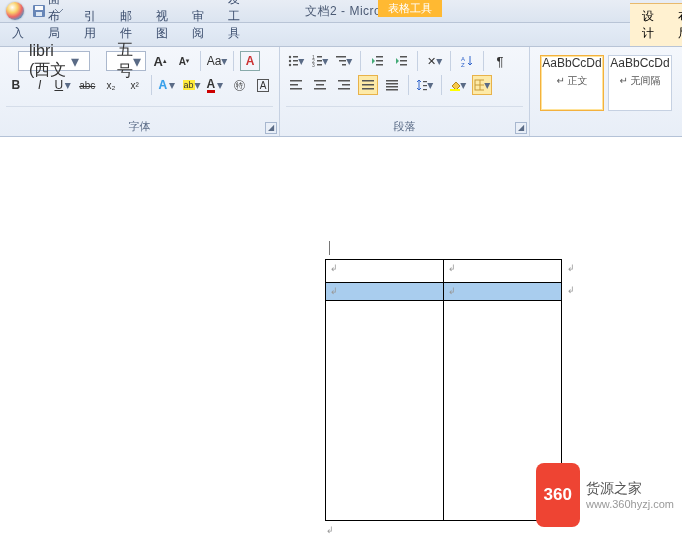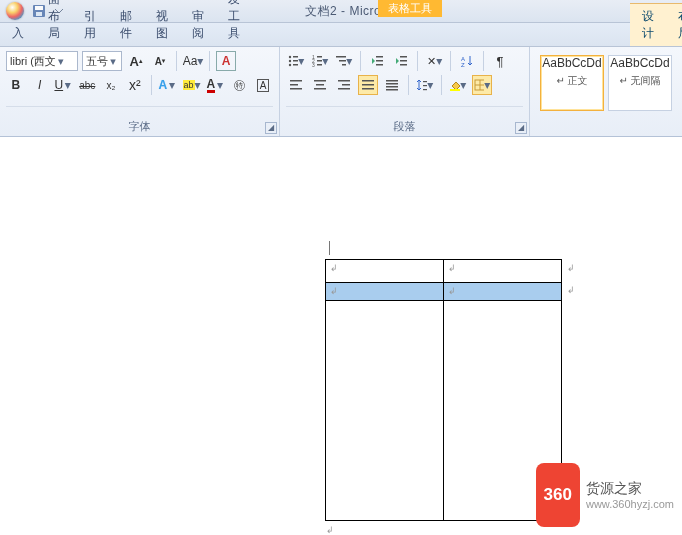--- a/index.html
+++ b/index.html
@@ -6,29 +6,29 @@
 body{width:682px;height:535px;background:#fff;overflow:hidden;position:relative;font-size:12px;color:#333;}
 .titlebar{height:23px;background:linear-gradient(#e8edf5,#dbe4f0);display:flex;align-items:center;padding:0 6px;border-bottom:1px solid #b8c4d6;}
 .orb{width:18px;height:18px;border-radius:50%;background:radial-gradient(circle at 35% 30%,#fff,#f9d26b 30%,#e66 55%,#49c 80%,#2a6 100%);box-shadow:0 0 2px rgba(0,0,0,.3);}
 .qat{display:flex;gap:6px;margin-left:8px;align-items:center;}
 .qat-icon{width:14px;height:14px;opacity:.8;}
 .doc-title{flex:1;text-align:center;color:#4b5a74;font-size:12px;letter-spacing:.5px;}
 .ctx-tab-wrap{position:absolute;left:378px;top:0;}
 .ctx-tab-title{background:#ffb932;color:#fff;font-size:11px;text-align:center;padding:1px 10px;}
 .tabs{height:24px;background:linear-gradient(#e4ecf7,#dbe4f0);display:flex;align-items:flex-end;border-bottom:1px solid #b8c4d6;}
 .tab{padding:4px 12px;color:#3c4e6e;font-size:12px;cursor:pointer;}
-.tab.ctx{background:#fff1d0;color:#0c4a6e;border-top:1px solid #e8b96c;}
+.tab.ctx{background:#fff1d0;color:#000000;border-top:1px solid #e8b96c;}
 .tab.ctx.first{margin-left:378px;}
 .ribbon{height:90px;background:linear-gradient(#f4f7fc,#e8eef7);border-bottom:1px solid #b4c2d7;display:flex;position:relative;}
 .group{border-right:1px solid #c6d1e2;padding:4px 6px 2px;display:flex;flex-direction:column;position:relative;}
 .group-rows{display:flex;flex-direction:column;gap:4px;flex:1;}
 .row{display:flex;align-items:center;gap:4px;}
 .group-label{text-align:center;font-size:11px;color:#5a6b86;padding-top:12px;border-top:1px solid #d5dde9;position:relative;}
 .launcher{position:absolute;right:2px;bottom:2px;width:12px;height:12px;border:1px solid #a7b7cf;font-size:8px;line-height:10px;text-align:center;color:#5a6b86;}
-.ctl{background:#fff;border:1px solid #abb8cd;height:20px;font-size:11px;padding:0 3px;display:flex;align-items:center;}
+.ctl{background:#fff;border:1px solid #abb8cd;height:20px;font-size:16px;padding:0 10px;display:flex;align-items:center;margin-left:12px;}
 .font-combo{width:72px;}
 .size-combo{width:40px;}
 .drop{width:10px;text-align:center;color:#5a6b86;}
 .btn{width:20px;height:20px;display:flex;align-items:center;justify-content:center;border:1px solid transparent;cursor:pointer;}
 .btn.active{background:#fdeaa8;border-color:#e8b24a;}
 .sep{width:1px;height:20px;background:#c6d1e2;margin:0 2px;}
 .style-gal{display:flex;gap:4px;padding:4px;}
 .style-item{width:64px;height:56px;border:1px solid #c6d1e2;background:#fff;display:flex;flex-direction:column;align-items:center;gap:4px;}
 .style-item.sel{border:1px solid #f3b13e;box-shadow:inset 0 0 0 1px #ffe39a;}
 .style-prev{font-size:12px;color:#333;}
@@ -128,21 +128,21 @@
             <u>U</u>
             <span class="drop">▾</span>
           </div>
         <div class="btn">
             <s style="font-size:10px">abc</s>
           </div>
         <div class="btn">
             <span style="font-size:10px">x₂</span>
           </div>
         <div class="btn">
-            <span style="font-size:14px">x²</span>
+            <span style="font-size:10px">x²</span>
           </div>
         <div class="sep"></div>
         <div class="btn">
             <span style="color:#37a0e8;font-weight:bold;text-shadow:0 0 1px #9cf">A</span>
             <span class="drop">▾</span>
           </div>
         <div class="btn">
             <span style="background:#ffeb3b;font-size:9px;padding:0 1px">ab</span>
             <span class="drop">▾</span>
           </div>

